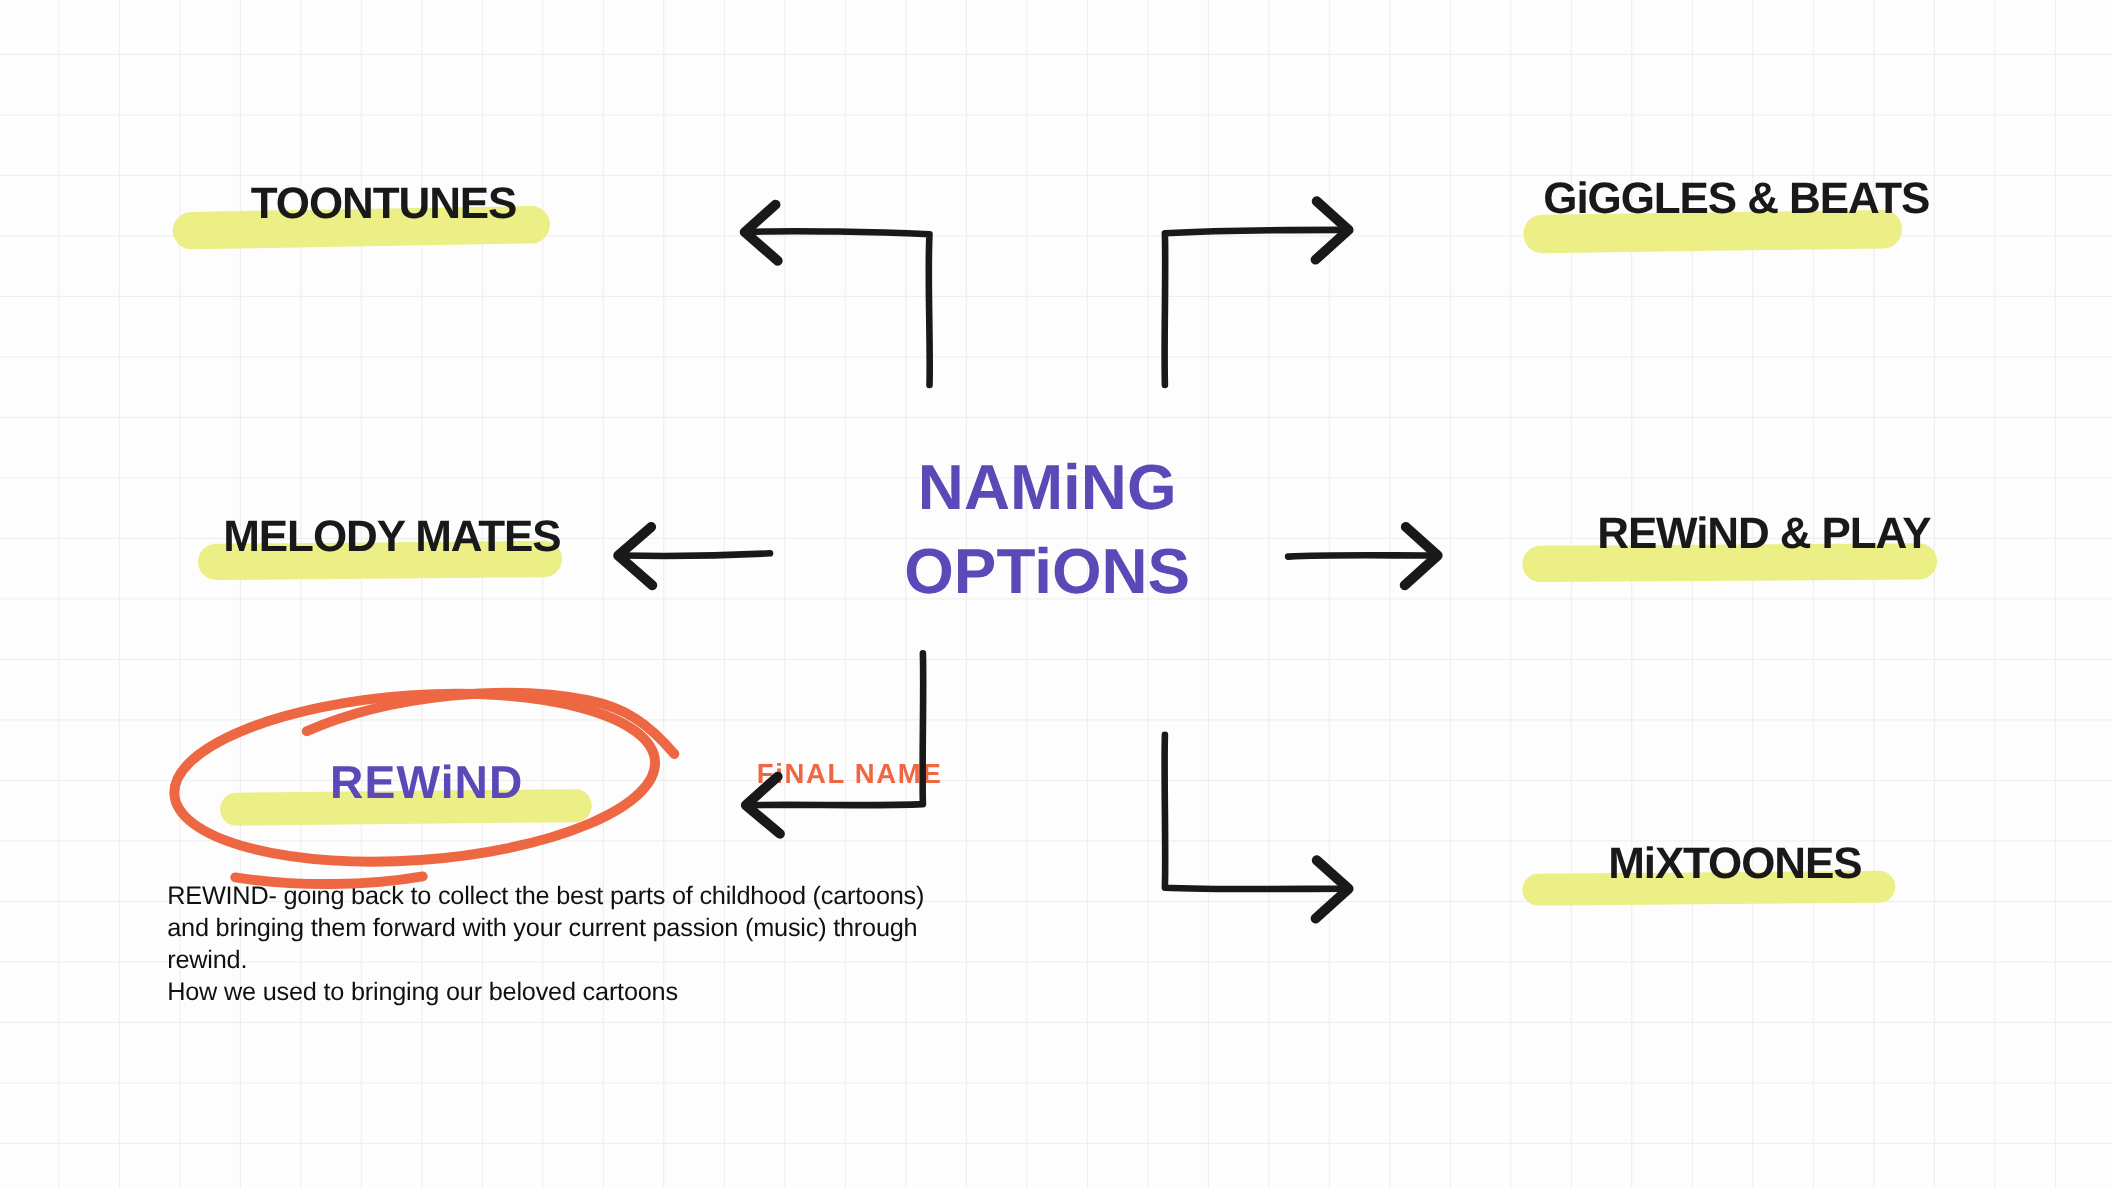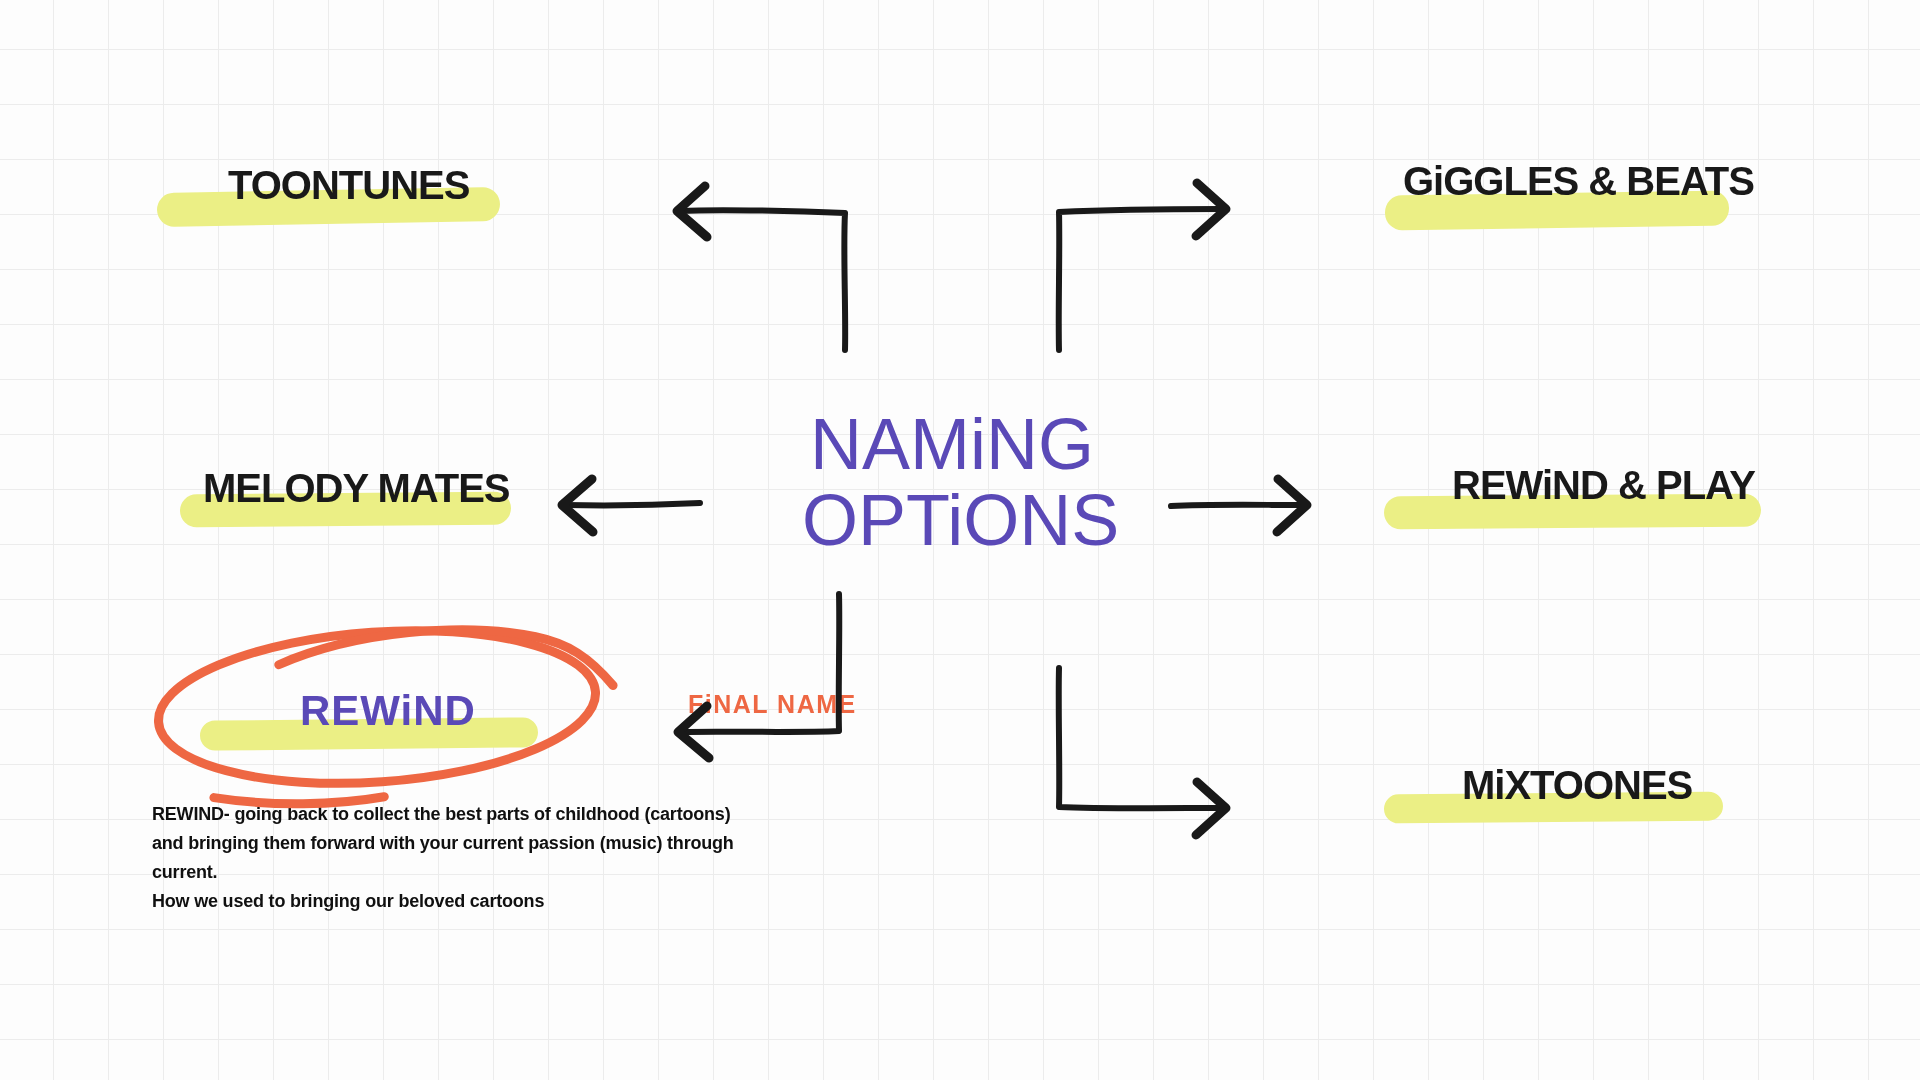--- a/index.html
+++ b/index.html
@@ -27,27 +27,27 @@
   .n-melody .hl{left:-23px;top:28px;width:331px;height:33px;transform:rotate(-0.5deg);}
   .n-rewindplay{left:1452px;top:462px;width:303px;height:49px;}
   .n-rewindplay .hl{left:-68px;top:33px;width:377px;height:33px;transform:rotate(-0.4deg);}
   .n-mixtoones{left:1462px;top:762px;width:205px;height:43px;}
   .n-mixtoones .hl{left:-78px;top:31px;width:339px;height:29px;transform:rotate(-0.5deg);}
   .n-rewind{left:300px;top:688px;width:140px;height:48px;}
   .n-rewind .hl{left:-100px;top:31px;width:338px;height:30px;transform:rotate(-0.6deg);}
   .n-rewind .label{color:var(--purple);font-size:42px;letter-spacing:1px;}
   
   .center-title{left:802px;top:406px;width:300px;text-align:center;
-    font-weight:normal;color:var(--purple);font-size:72px;line-height:76px;letter-spacing:0;}
+    font-weight:bold;color:var(--purple);font-size:58px;line-height:76px;letter-spacing:0;}
   
   .final-tag{left:688px;top:690px;font-weight:bold;color:var(--orange);
     font-size:25px;letter-spacing:1.5px;white-space:nowrap;}
   
-  .notes{left:152px;top:800px;width:720px;color:#101010;font-weight:bold;
-    font-size:18px;line-height:29px;letter-spacing:-0.2px;}
+  .notes{left:152px;top:800px;width:720px;color:#101010;font-weight:normal;
+    font-size:23px;line-height:29px;letter-spacing:-0.2px;}
   .notes div{white-space:nowrap;}
   
   .overlay{position:absolute;inset:0;pointer-events:none;z-index:2;}
   .arrow-shaft{stroke:var(--ink);stroke-width:6;fill:none;stroke-linecap:round;stroke-linejoin:round;}
   .arrow-head{stroke:var(--ink);stroke-width:9;fill:none;stroke-linecap:round;stroke-linejoin:round;}
   .circle-stroke{stroke:var(--orange);stroke-width:9;fill:none;stroke-linecap:round;}
 </style>
 </head>
 <body>
 
@@ -87,21 +87,21 @@
     <span class="label">REWiND</span>
   </div>
 
   <div class="node final-tag">
     <span>FiNAL NAME</span>
   </div>
 
   <div class="node notes">
     <div>REWIND- going back to collect the best parts of childhood (cartoons)</div>
     <div>and bringing them forward with your current passion (music) through</div>
-    <div>current.</div>
+    <div>rewind.</div>
     <div>How we used to bringing our beloved cartoons</div>
   </div>
 
   <svg class="overlay" width="1920" height="1080" viewBox="0 0 1920 1080">
 
     <g>
       <path class="arrow-shaft" d="M845 350 C846 310 843 250 845 213 C800 211 720 209 680 211"></path>
       <path class="arrow-head" d="M705 186 L677 211 L707 237"></path>
     </g>
 

